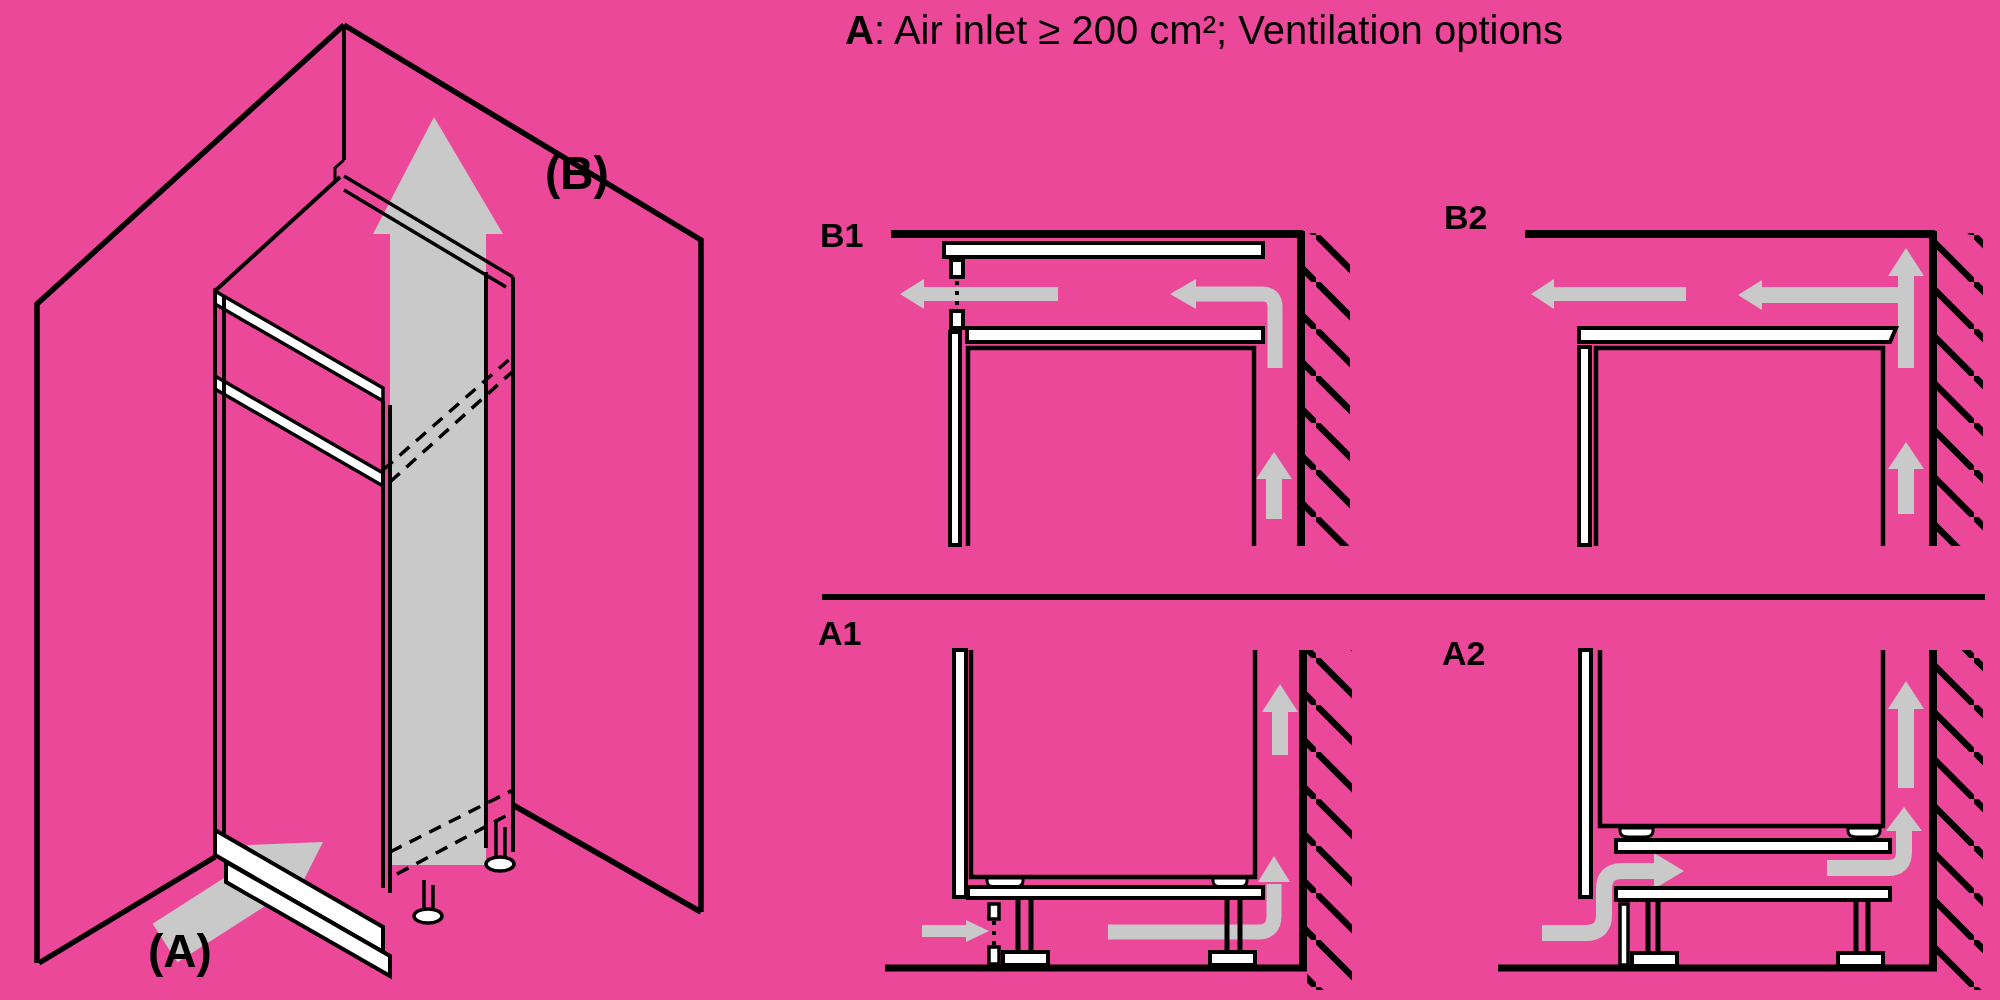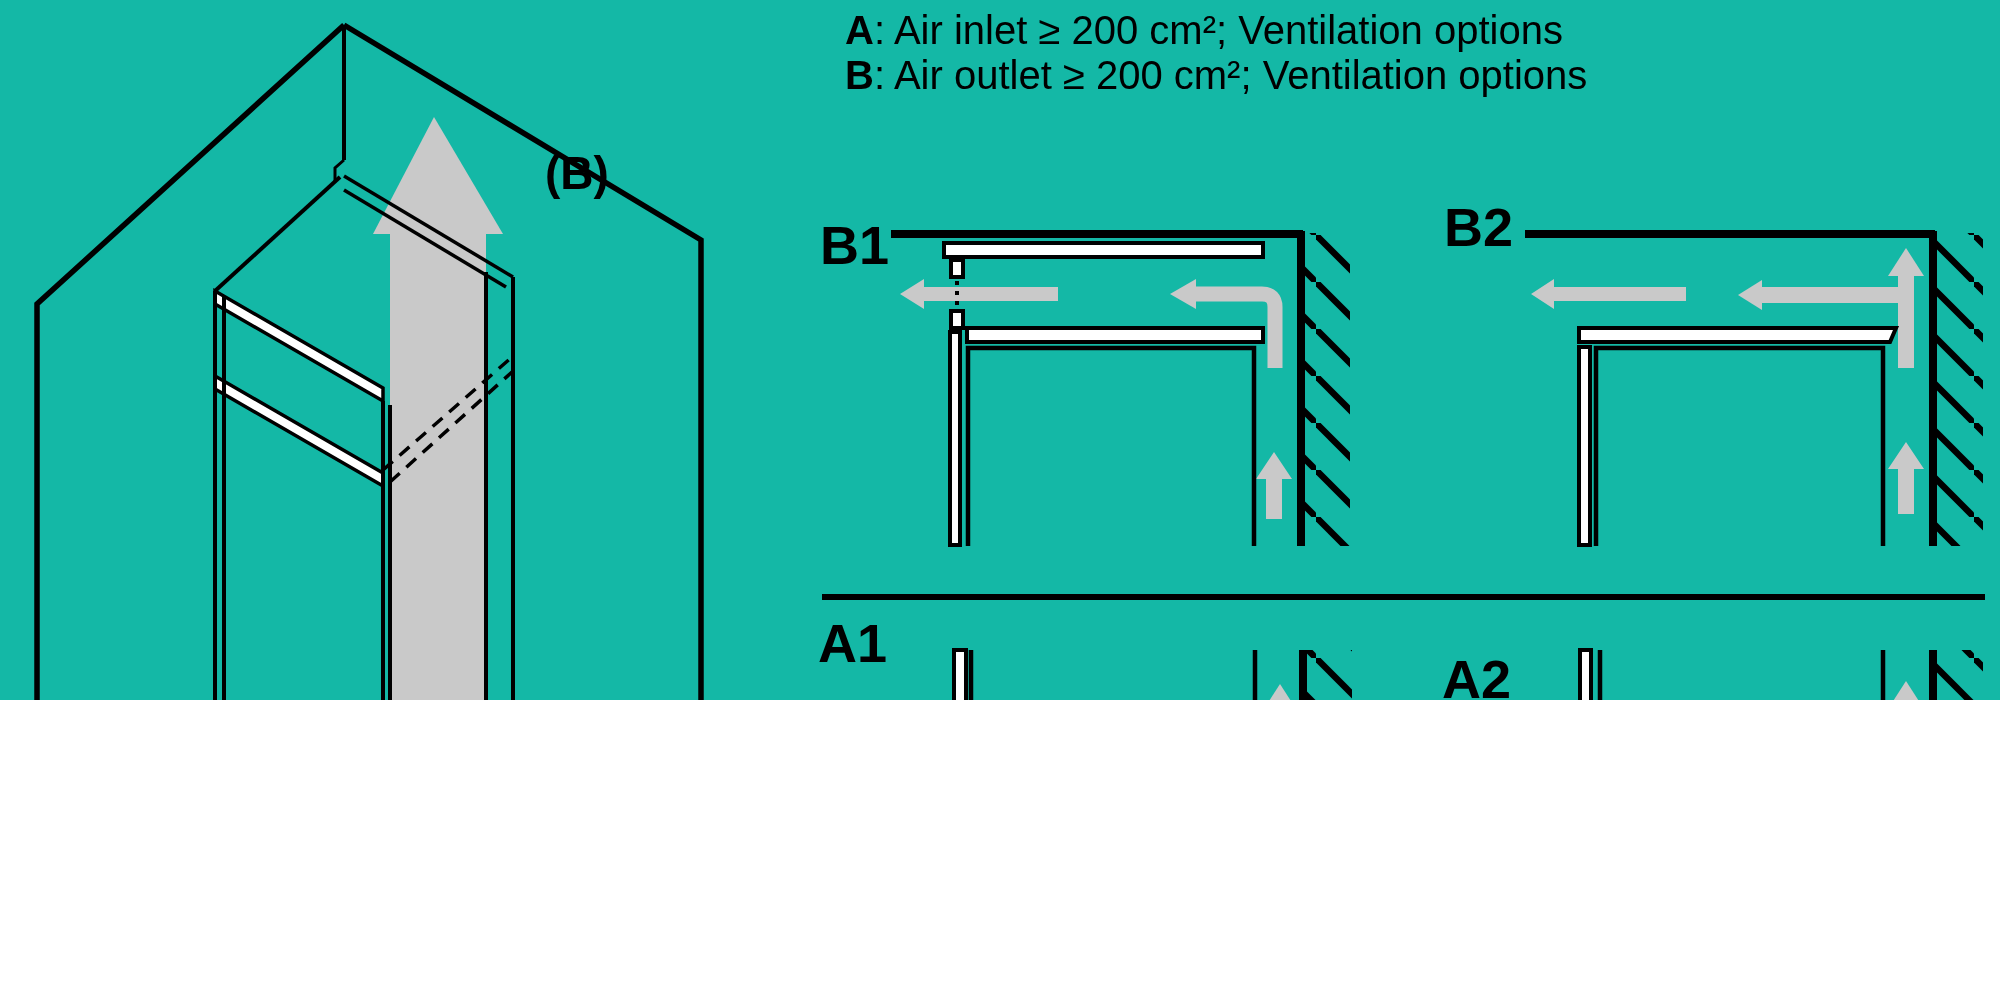--- a/index.html
+++ b/index.html
@@ -1,32 +1,31 @@
 <!DOCTYPE html>
 <html><head>
 <meta charset="utf-8">
 <style>
   html,body{margin:0;padding:0;background:#ffffff;}
-  .canvas{position:relative;width:2000px;height:700px;background:#14b8a6;overflow:hidden;
+  .canvas{position:relative;width:2000px;height:1000px;background:#ec4899;overflow:hidden;
           font-family:"Liberation Sans",sans-serif;color:#000;}
   .hdr{position:absolute;left:845px;top:8px;font-size:40px;line-height:45px;white-space:nowrap;}
   .hdr b{font-weight:bold;}
-  .dlabel{position:absolute;font-size:54px;font-weight:bold;line-height:1;}
+  .dlabel{position:absolute;font-size:34px;font-weight:bold;line-height:1;}
   .isolabel{position:absolute;font-size:46px;font-weight:bold;line-height:1;}
   .sep{position:absolute;background:#000;}
   svg{position:absolute;display:block;}
 </style>
 </head>
 <body>
 
 <div class="canvas">
 
   <div class="hdr">
     <div><b>A</b><span>: Air inlet ≥ 200 cm²; Ventilation options</span></div>
-    <div><b>B</b><span>: Air outlet ≥ 200 cm²; Ventilation options</span></div>
   </div>
 
   <svg style="left:0;top:0" width="760" height="1000" viewBox="0 0 760 1000">
     <g fill="#c9c9c9">
       <rect x="390" y="232" width="96" height="633"></rect>
       <polygon points="373,234 503,234 434,117"></polygon>
     </g>
     <g fill="#c9c9c9">
       <path d="M165,943 L268,877" stroke="#c9c9c9" stroke-width="46" fill="none"></path>
       <polygon points="247,845 289,909 323,842"></polygon>
@@ -185,15 +184,15 @@
       <path d="M1620,828 H1653 V831 Q1653,837 1644,837 H1629 Q1620,837 1620,831 Z" fill="#fff" stroke-width="3"></path>
       <path d="M1848,828 H1880 V831 Q1880,837 1871,837 H1857 Q1848,837 1848,831 Z" fill="#fff" stroke-width="3"></path>
       <rect x="1616" y="840" width="274" height="12" fill="#fff"></rect>
       <rect x="1616" y="888" width="274" height="12" fill="#fff"></rect>
       <rect x="1620" y="904" width="8" height="61" fill="#fff" stroke-width="3.5"></rect>
       <path d="M1648,900 V953 M1658,900 V953 M1856,900 V953 M1868,900 V953" stroke-width="5"></path>
       <rect x="1632" y="953" width="45" height="13" fill="#fff"></rect>
       <rect x="1838" y="953" width="45" height="13" fill="#fff"></rect>
     </g>
   </svg>
-  <div class="dlabel" style="left:1442px;top:652px">A2</div>
+  <div class="dlabel" style="left:1442px;top:636px">A2</div>
 
 </div>
 
 </body></html>

